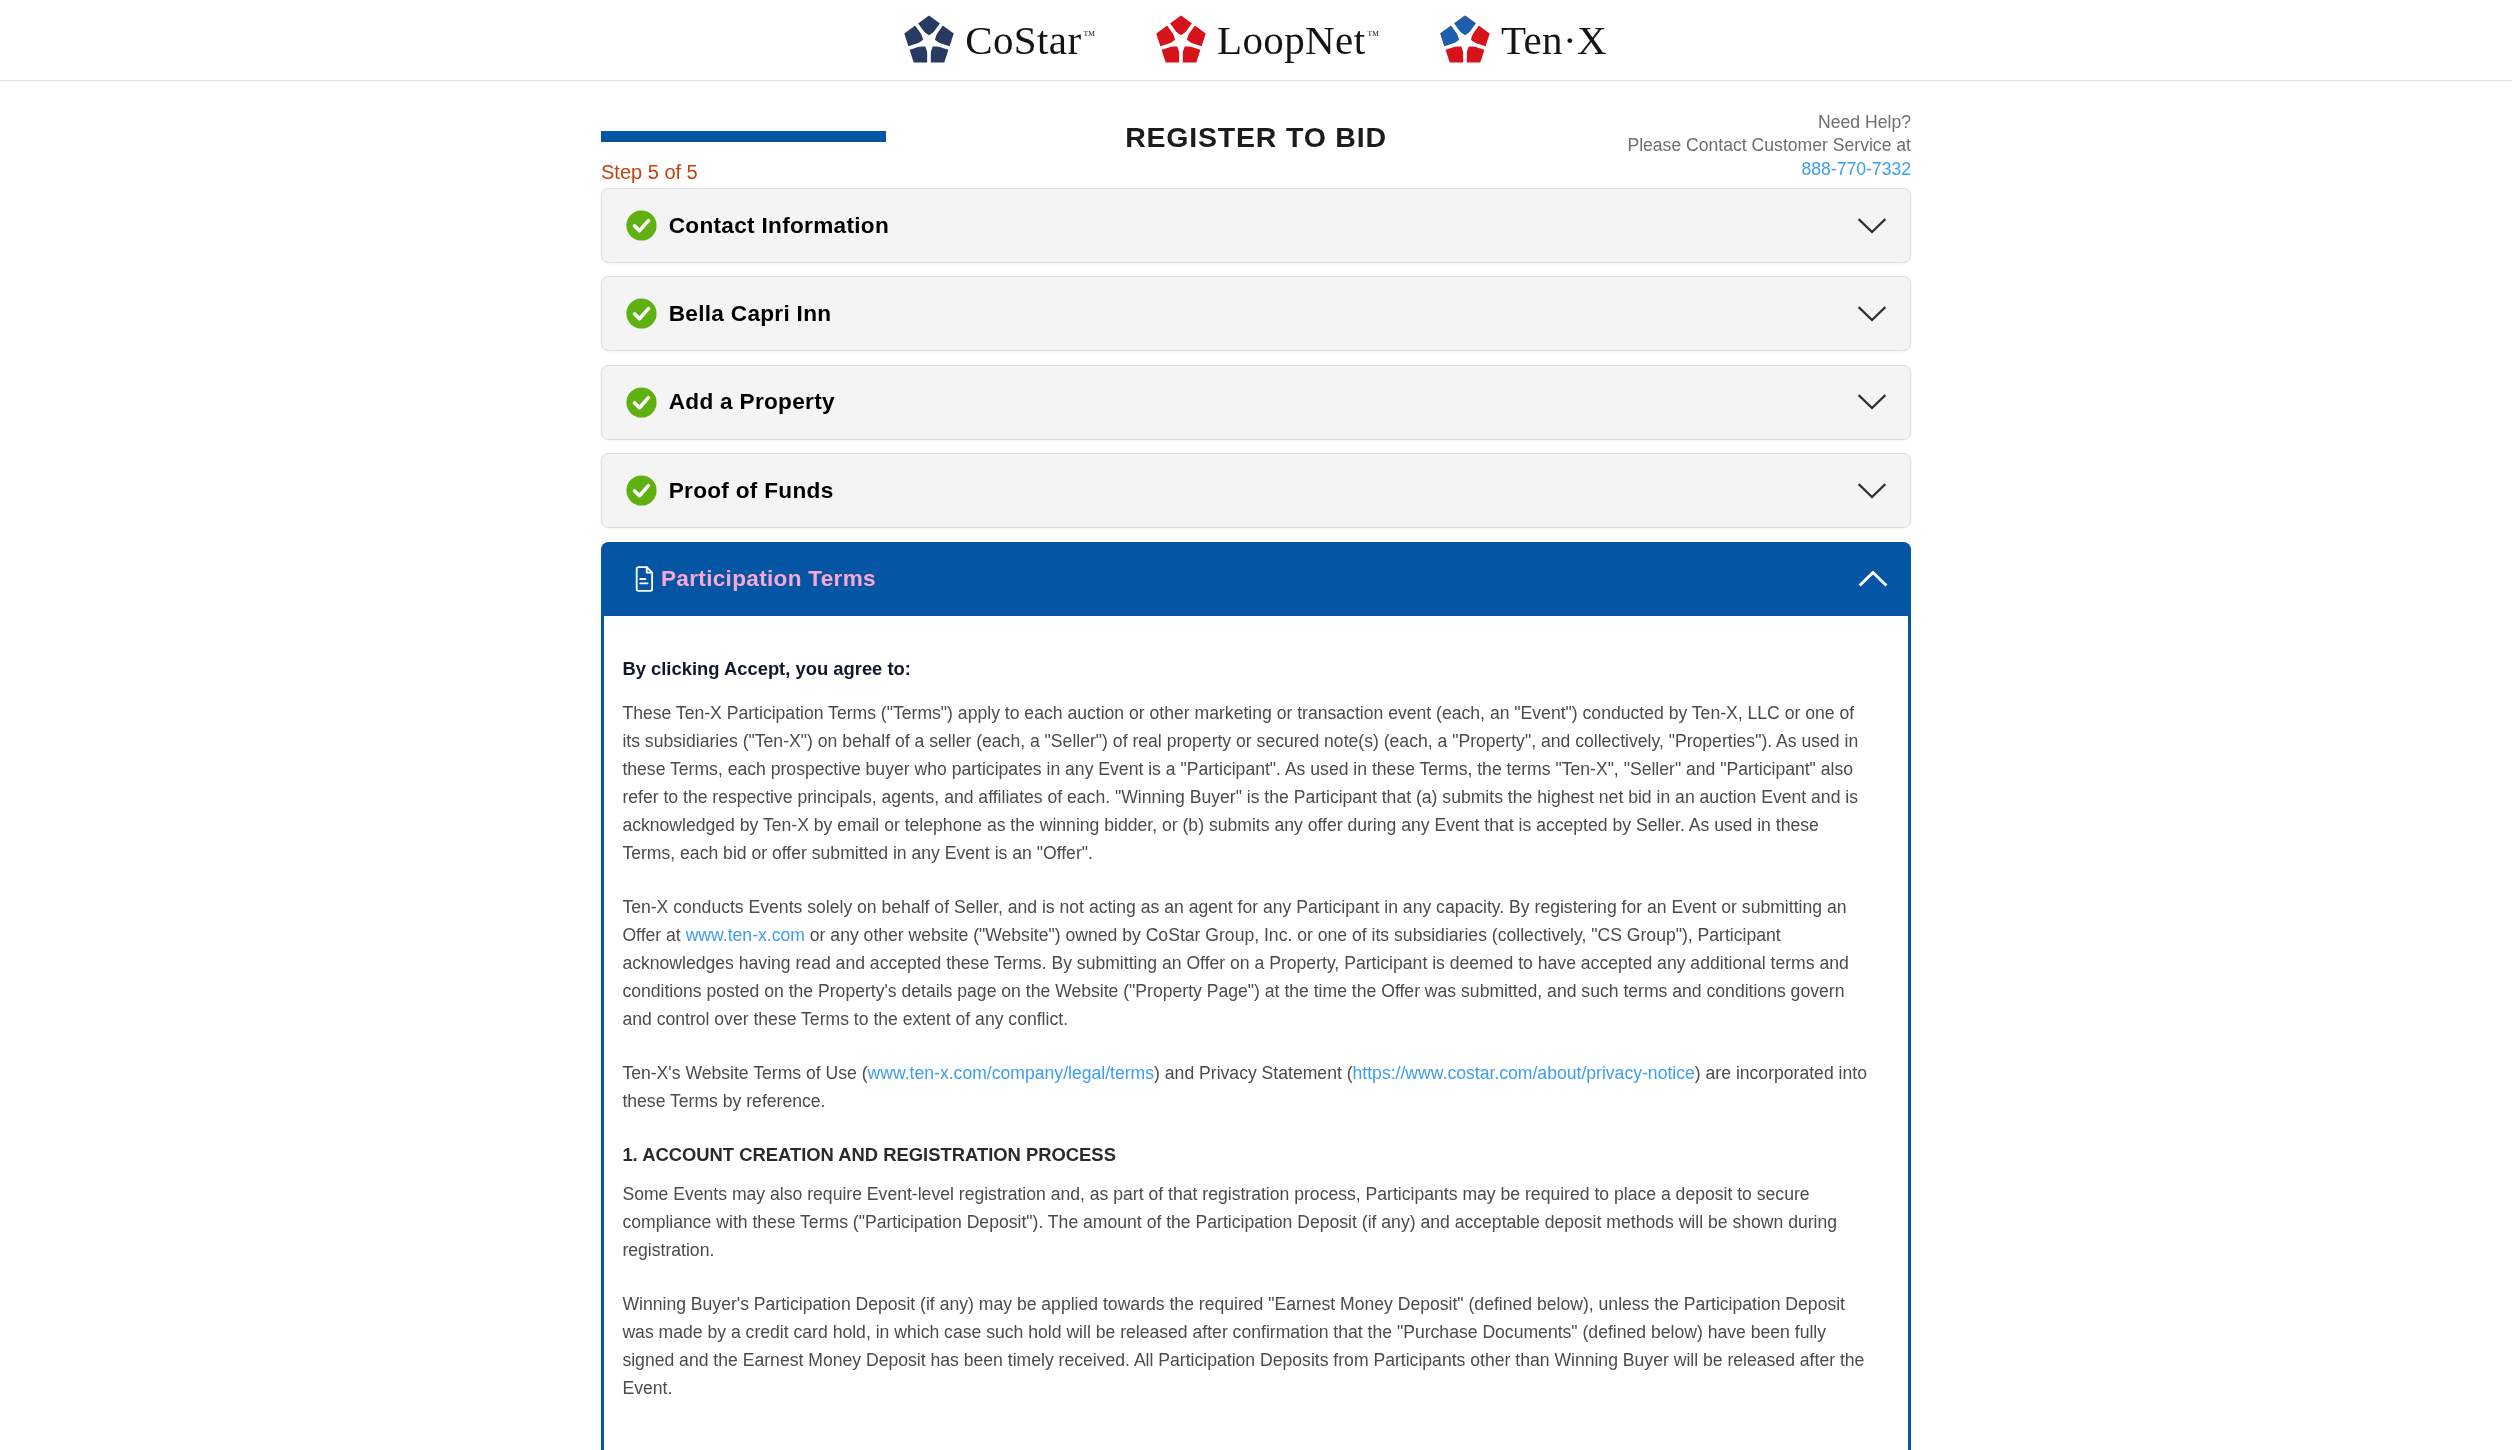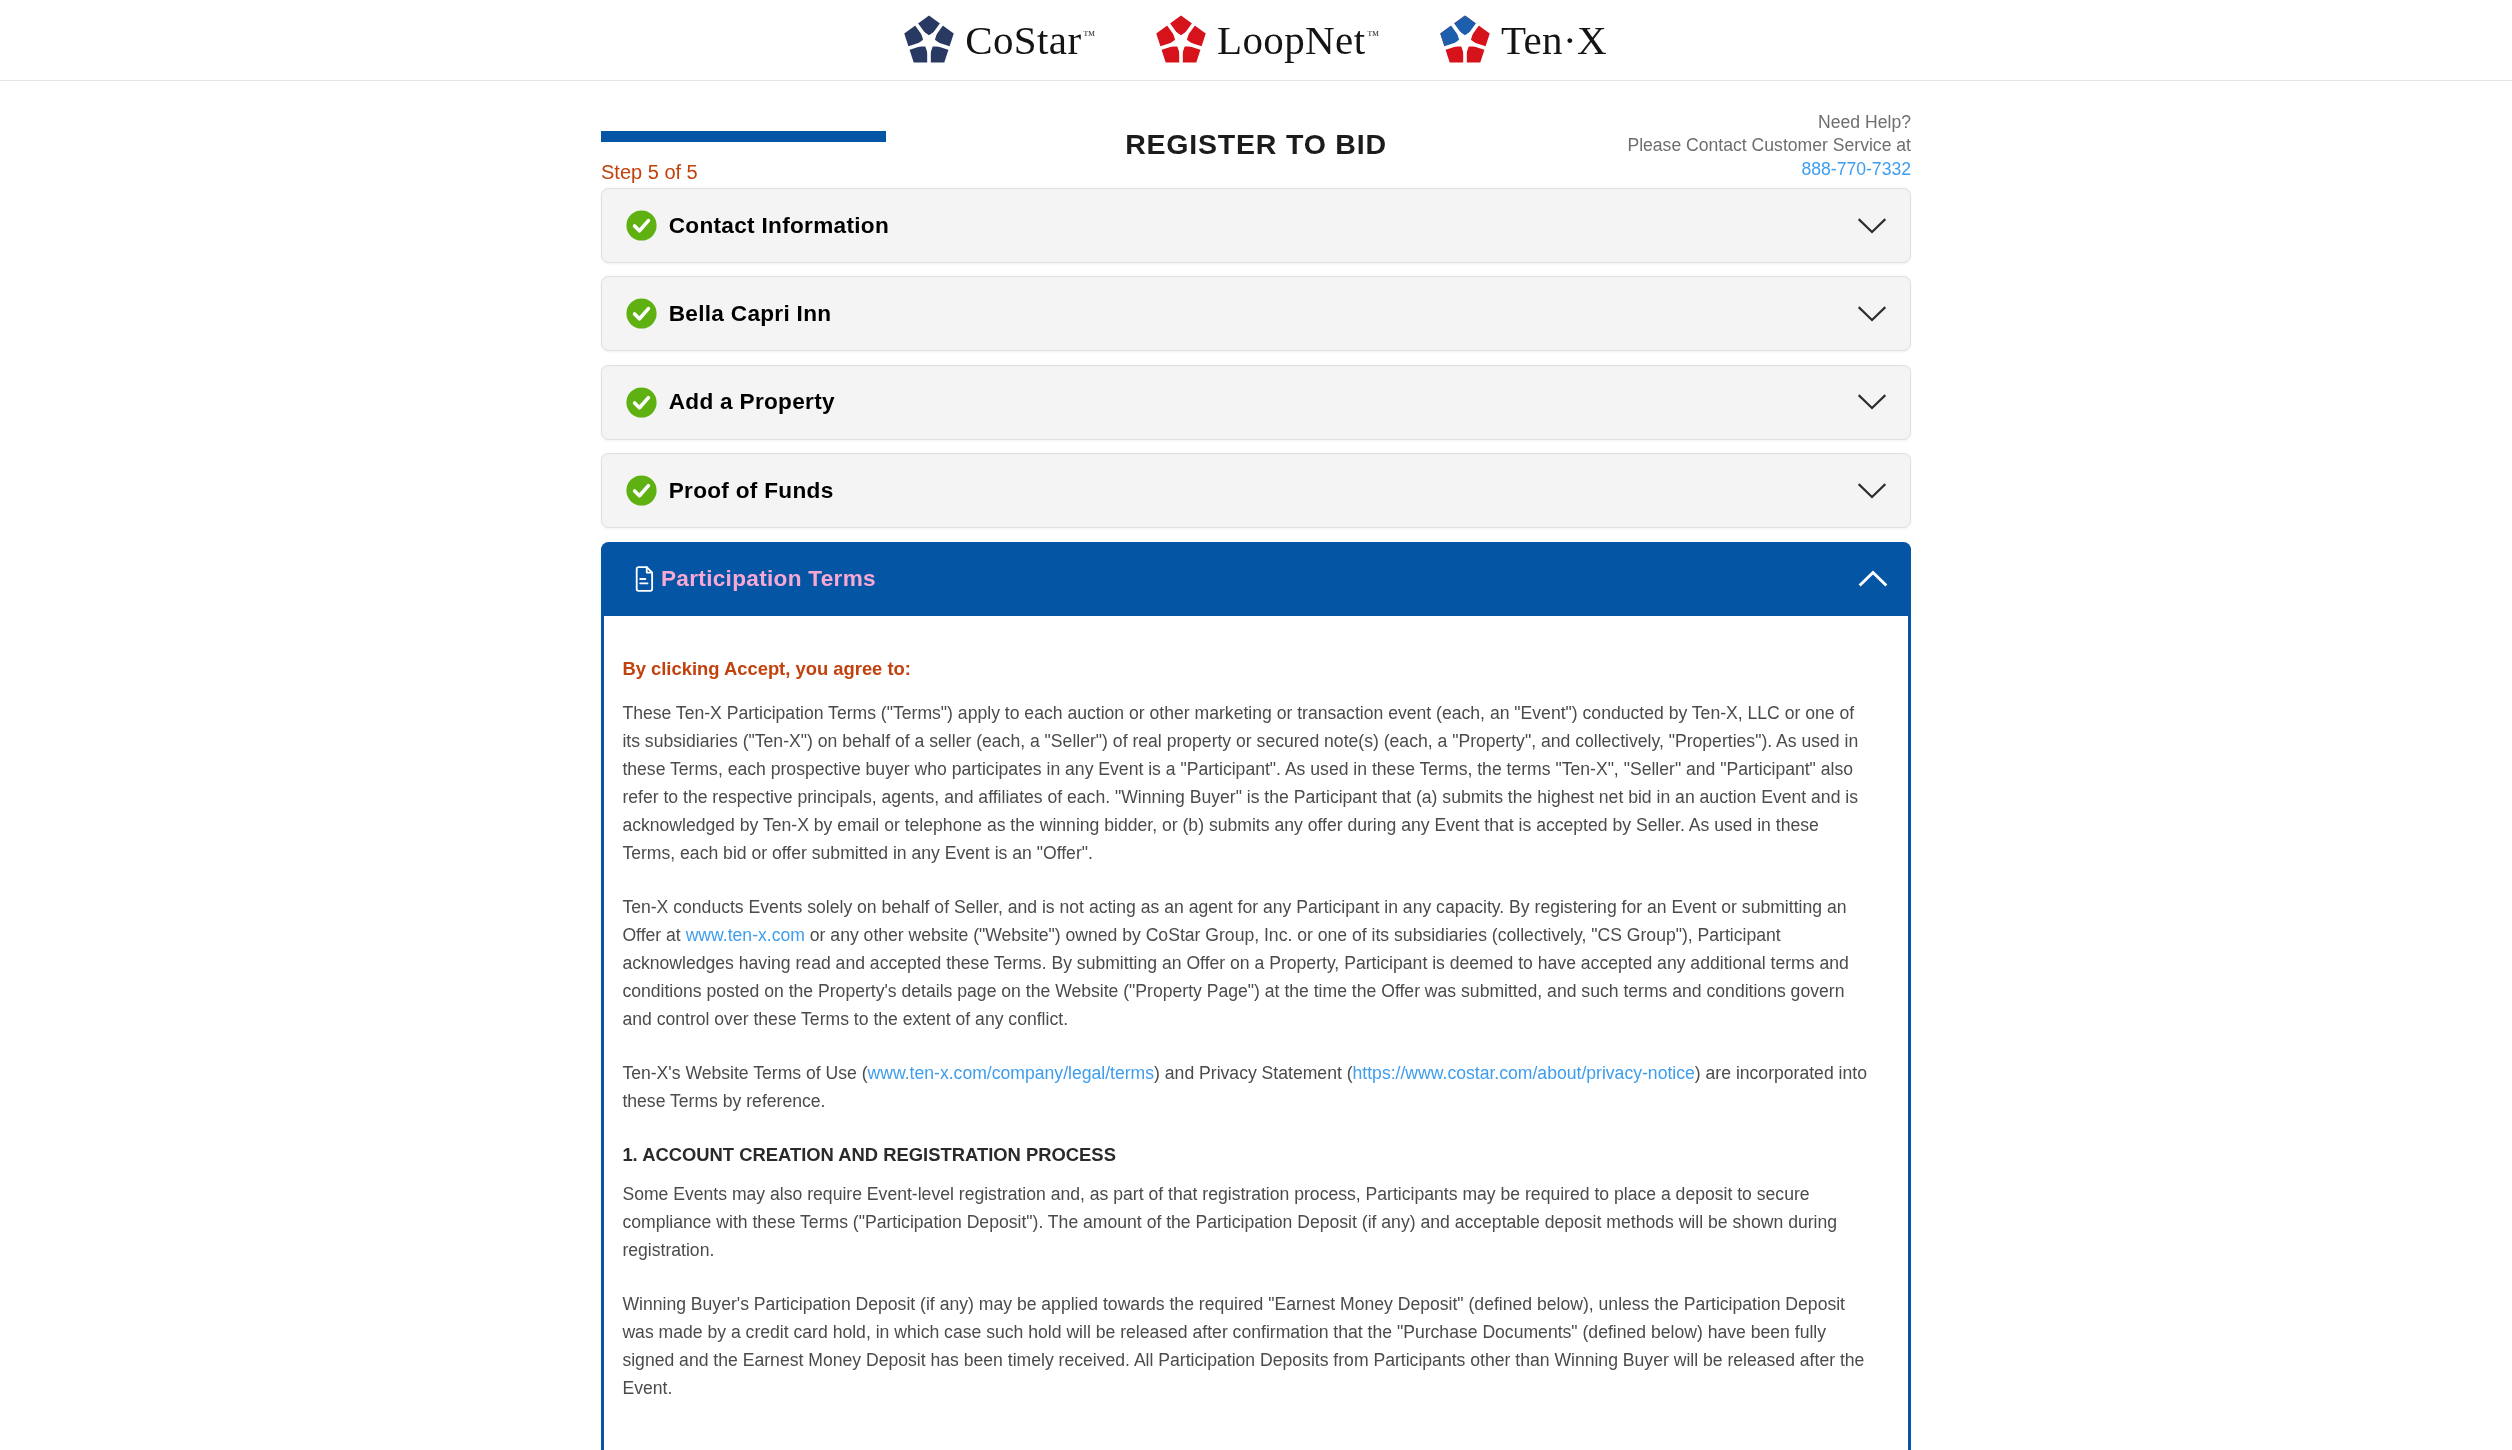--- a/index.html
+++ b/index.html
@@ -28,21 +28,21 @@
     letter-spacing:0.4px;line-height:1;
   }
   .wordmark .tm{font-size:12.6px;vertical-align:super;margin-left:1.7px;color:#3a3a3a;}
   
   .content{width:1310px;margin:0 auto;}
   .reg-header{position:relative;height:107px;box-sizing:border-box;}
   .progress-col{position:absolute;left:0;top:50px;}
   .progress-track{width:285px;height:11px;background:var(--primary-blue);}
   .step-label{margin-top:19px;font-size:20px;color:#c2410c;}
   .page-title{
-    position:absolute;left:0;right:0;top:39px;margin:8px;text-align:center;
+    position:absolute;left:0;right:0;top:39px;margin:1px;text-align:center;
     font-size:28.5px;font-weight:700;color:#1c1c1c;letter-spacing:0.8px;
   }
   .help-col{
     position:absolute;right:0;top:30px;text-align:right;
     font-size:17.6px;color:#6e6e6e;line-height:23.4px;
   }
   .phone-link{color:var(--link-blue);text-decoration:none;cursor:pointer;}
   
   .acc-row{
     height:75px;box-sizing:border-box;background:#f4f4f4;
@@ -62,21 +62,21 @@
   .panel-title{color:#f9a8d4;font-size:22.6px;font-weight:700;margin-left:6px;letter-spacing:0.3px;}
   .panel-body{
     background:#fff;
     border-left:3.3px solid var(--primary-blue);
     border-right:3.3px solid var(--primary-blue);
     padding:39px 30px 50px 18.4px;box-sizing:border-box;min-height:837px;
   }
   .panel-body p{
     font-size:17.6px;line-height:28px;color:#4b4b4b;margin:0 0 26px 0;max-width:1252px;
   }
-  .panel-body p.bold-intro{font-size:18.4px;font-weight:700;color:#c2410c;margin-bottom:16.7px;}
+  .panel-body p.bold-intro{font-size:18.4px;font-weight:700;color:#0f172a;margin-bottom:16.7px;}
   .panel-body p.section-heading{font-size:18.4px;font-weight:700;color:#2a2a2a;margin-bottom:11px;}
   .panel-body a{color:var(--link-blue);text-decoration:none;cursor:pointer;}
 </style>
 </head>
 <body>
 
 <div class="page">
 
   <header class="topbar">
     <div class="logo">

